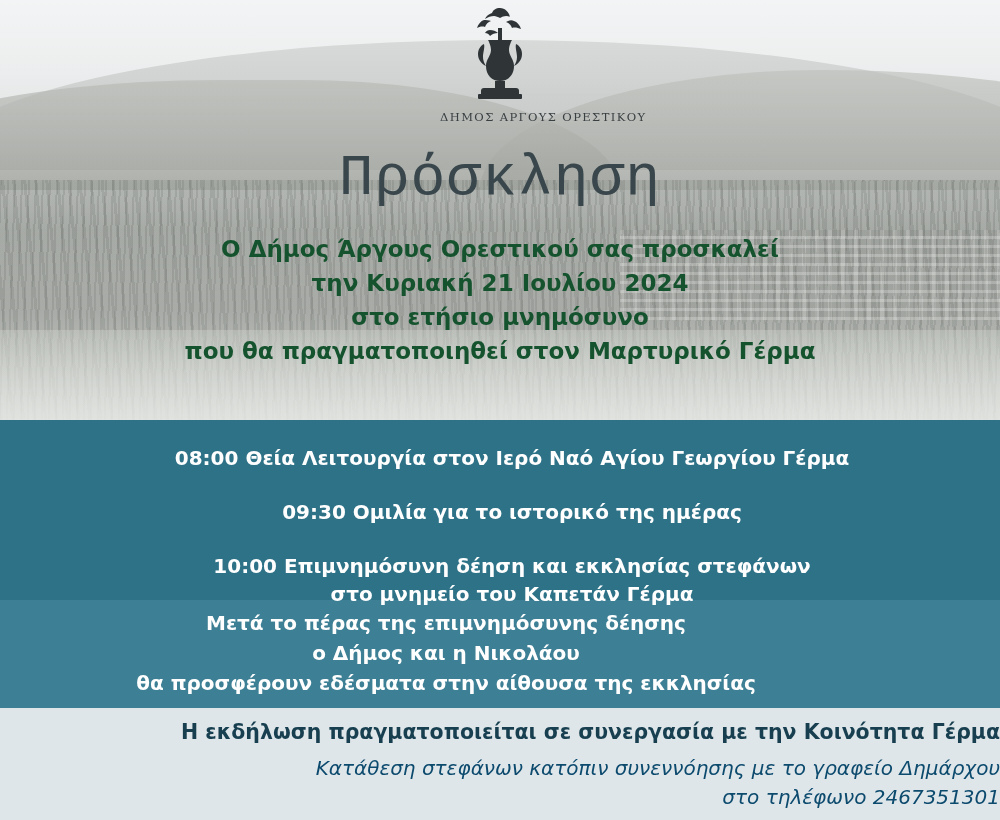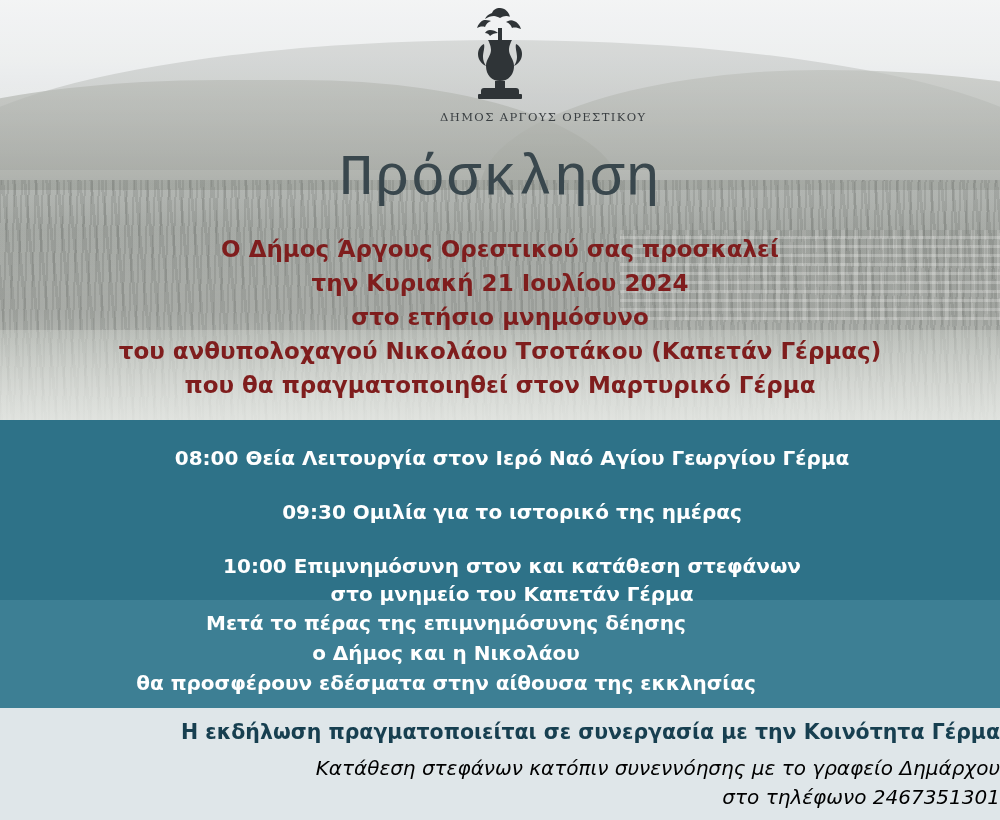--- a/index.html
+++ b/index.html
@@ -170,21 +170,21 @@
     color: #39474d;
     font-family: Liberation Mono, monospace;
     letter-spacing: 1px;
   }
 
   .intro {
     position: absolute;
     top: 232px;
     width: 1000px;
     text-align: center;
-    color: #7f1d1d;
+    color: #14532d;
     font-size: 23px;
     font-weight: bold;
     line-height: 34px;
   }
   .intro div { margin: 0; }
 
   .schedule {
     position: absolute;
     top: 444px;
     width: 1000px;
@@ -218,21 +218,21 @@
   }
   .footer-lead {
     font-size: 20.5px;
     font-weight: bold;
     margin-bottom: 10px;
   }
   .footer-note {
     font-size: 20px;
     font-style: italic;
     line-height: 29px;
-    color: #000000;
+    color: #0c4a6e;
   }
 </style>
 </head>
 <body>
 
 <div class="poster">
 
   <div class="photo">
     <div class="ridge r1"></div>
     <div class="ridge r2"></div>
@@ -269,36 +269,35 @@
       </span>
       <div class="crest-label">ΔΗΜΟΣ ΑΡΓΟΥΣ ΟΡΕΣΤΙΚΟΥ</div>
     </div>
 
     <div class="title">Πρόσκληση</div>
 
     <div class="intro">
       <div>Ο Δήμος Άργους Ορεστικού σας προσκαλεί</div>
       <div>την Κυριακή 21 Ιουλίου 2024</div>
       <div>στο ετήσιο μνημόσυνο</div>
-      <div>του ανθυπολοχαγού Νικολάου Τσοτάκου (Καπετάν Γέρμας)</div>
       <div>που θα πραγματοποιηθεί στον Μαρτυρικό Γέρμα</div>
     </div>
 
     <div class="schedule">
       <div class="sched-item">
         <span class="sched-time">08:00</span>
         <span>Θεία Λειτουργία στον Ιερό Ναό Αγίου Γεωργίου Γέρμα</span>
       </div>
       <div class="sched-item">
         <span class="sched-time">09:30</span>
         <span>Ομιλία για το ιστορικό της ημέρας</span>
       </div>
       <div class="sched-item">
         <span class="sched-time">10:00</span>
-        <span>Επιμνημόσυνη στον και κατάθεση στεφάνων</span>
+        <span>Επιμνημόσυνη δέηση και εκκλησίας στεφάνων</span>
         <div>στο μνημείο του Καπετάν Γέρμα</div>
       </div>
     </div>
 
     <div class="reception">
       <div>Μετά το πέρας της επιμνημόσυνης  δέησης</div>
       <div>ο Δήμος και η Νικολάου</div>
       <div>θα προσφέρουν εδέσματα στην αίθουσα της εκκλησίας</div>
     </div>
 

